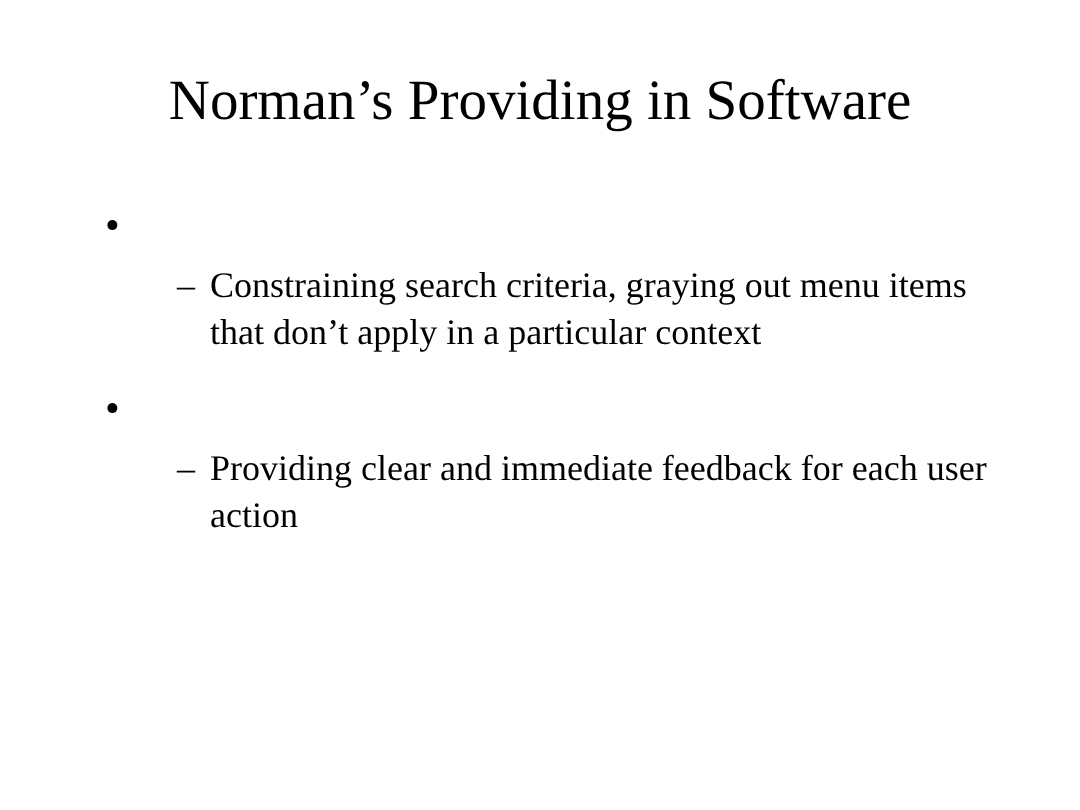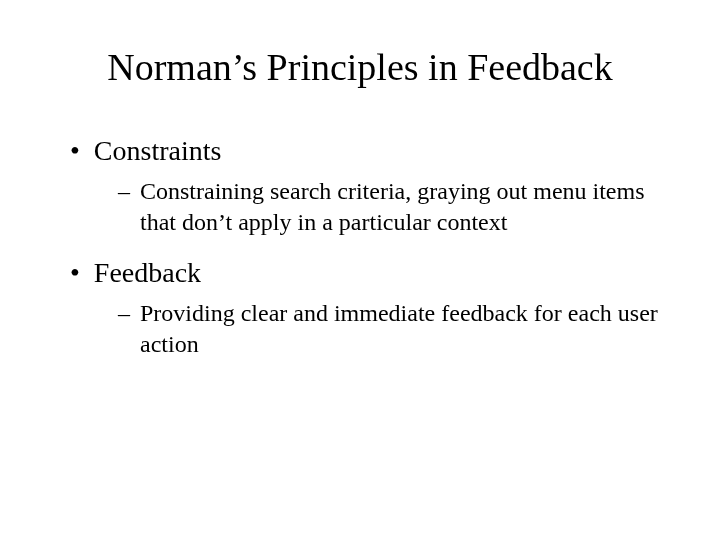--- a/index.html
+++ b/index.html
@@ -55,36 +55,34 @@
       line-height: 1.3;
     }
     .sub-text {
       line-height: 1.3;
       font-family: Liberation Serif, serif;
     }
   </style>
 </head>
 <body>
 
-<h1 class="title">Norman’s Principles in Feedback</h1>
+<h1 class="title">Norman’s Providing in Software</h1>
 
 <ul class="bullet-list">
   <li class="bullet-item">
     <span class="bullet-marker">•</span>
-    <span class="bullet-text">Constraints</span>
   </li>
   <ul class="sub-list">
     <li class="sub-item">
       <span class="sub-marker">–</span>
       <span class="sub-text">Constraining search criteria, graying out menu items that don’t apply in a particular context</span>
     </li>
   </ul>
   <li class="bullet-item">
     <span class="bullet-marker">•</span>
-    <span class="bullet-text">Feedback</span>
   </li>
   <ul class="sub-list">
     <li class="sub-item">
       <span class="sub-marker">–</span>
       <span class="sub-text">Providing clear and immediate feedback for each user action</span>
     </li>
   </ul>
 </ul>
 
 </body></html>

